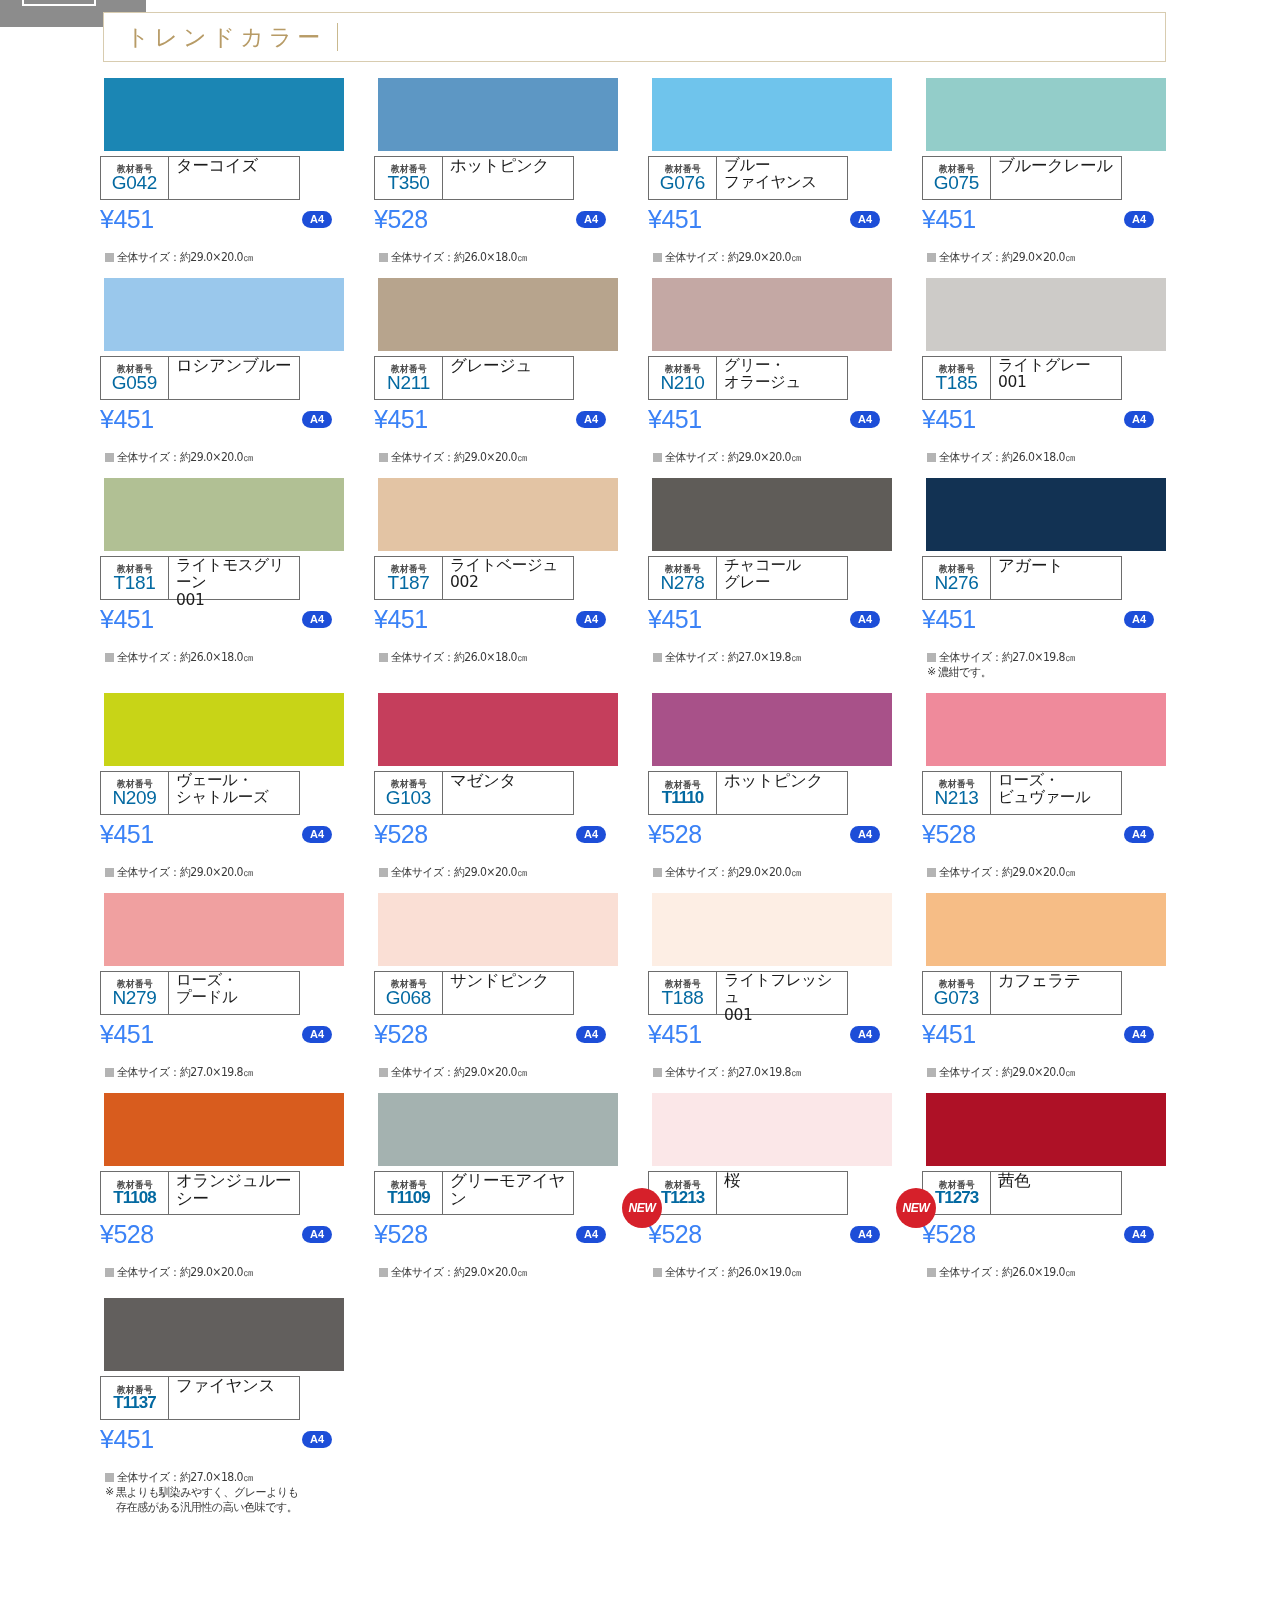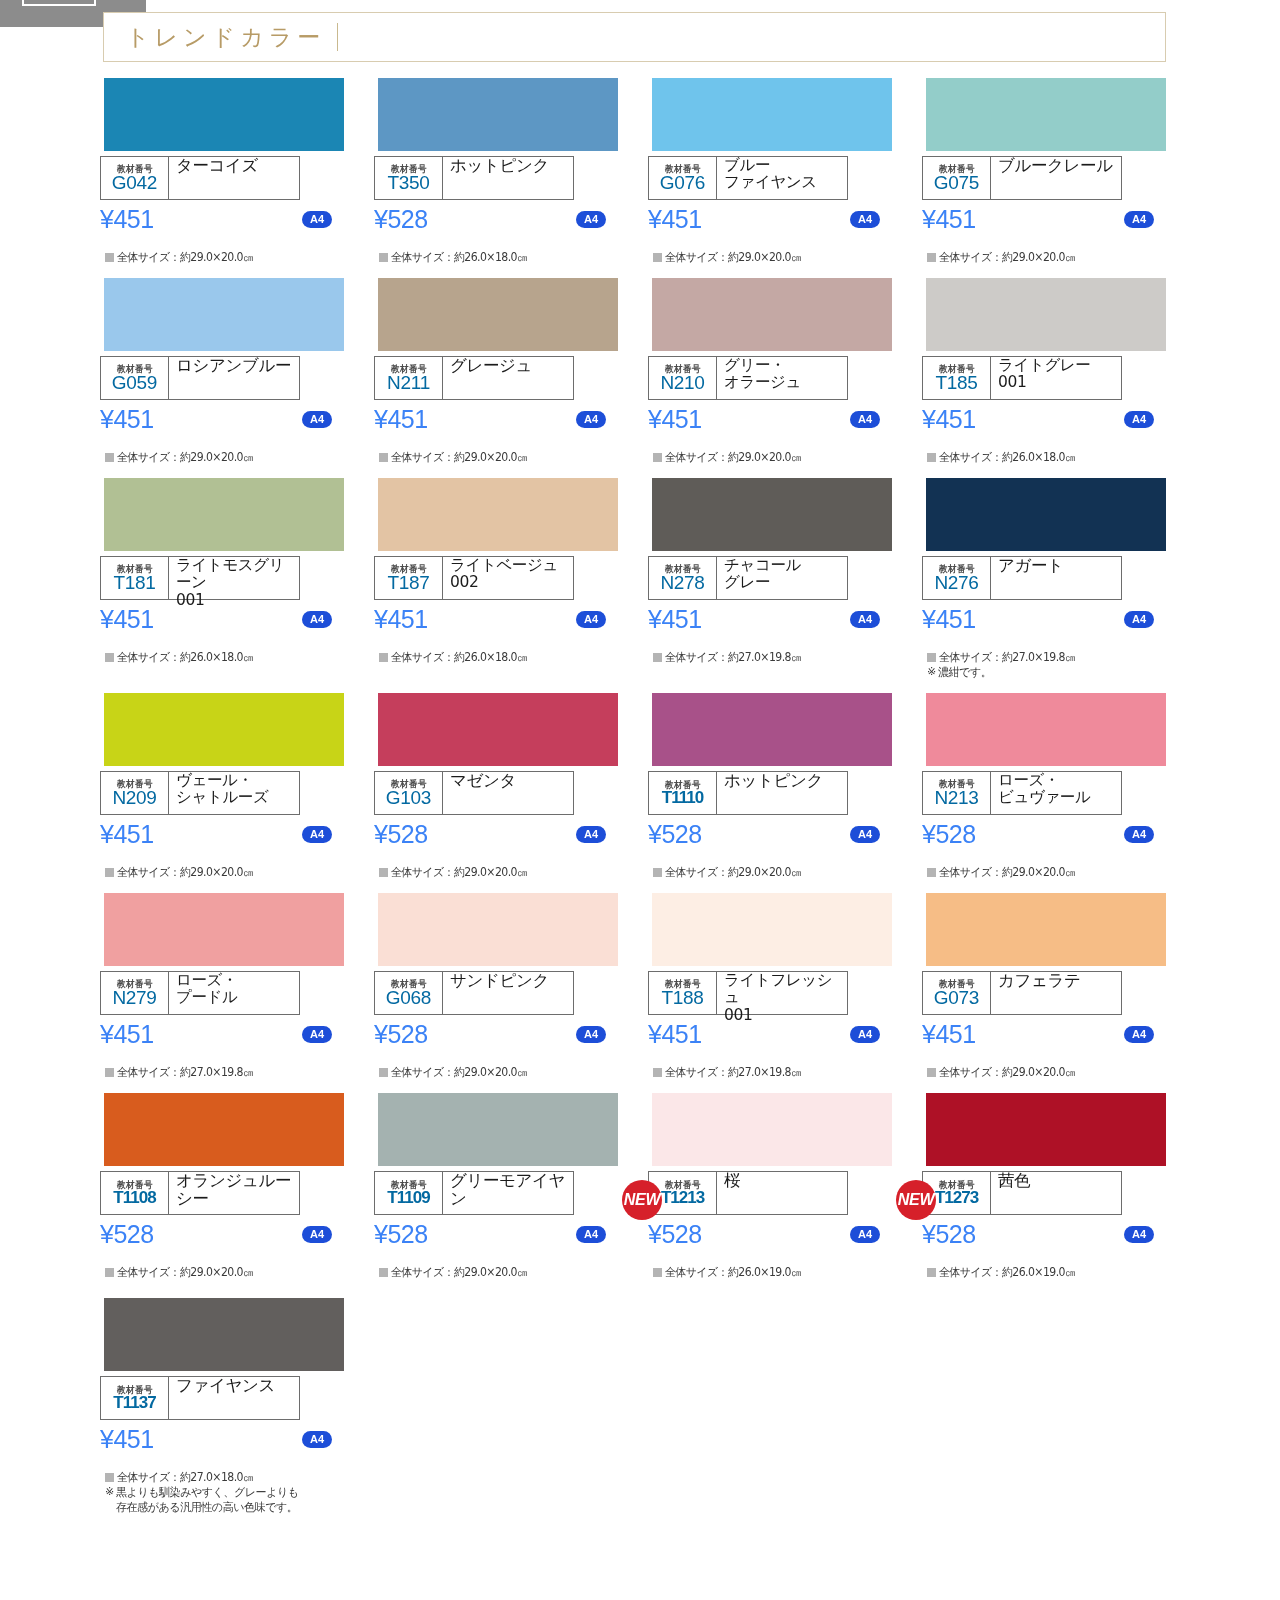--- a/index.html
+++ b/index.html
@@ -174,27 +174,27 @@
     line-height: 1.28;
     white-space: pre-line;
     font-family: "DejaVu Sans", sans-serif;
     letter-spacing: -0.5px;
     transform: scaleX(0.96);
     transform-origin: left top;
   }
 
   .new-badge {
     position: absolute;
-    left: -27px; top: 8px;
+    left: -27px; top: 16px;
     width: 40px; height: 40px;
     border-radius: 50%;
     background: #d6202a;
     color: #ffffff;
     display: flex; align-items: center; justify-content: center;
-    font-size: 16px; font-weight: bold;
+    font-size: 12px; font-weight: bold;
     font-family: "Liberation Sans", sans-serif;
     letter-spacing: -0.3px;
     font-style: italic;
     z-index: 5;
   }
   .card-inner { position: relative; }
   .empty-card { width: 274px; }
 </style>
 </head>
 <body>

